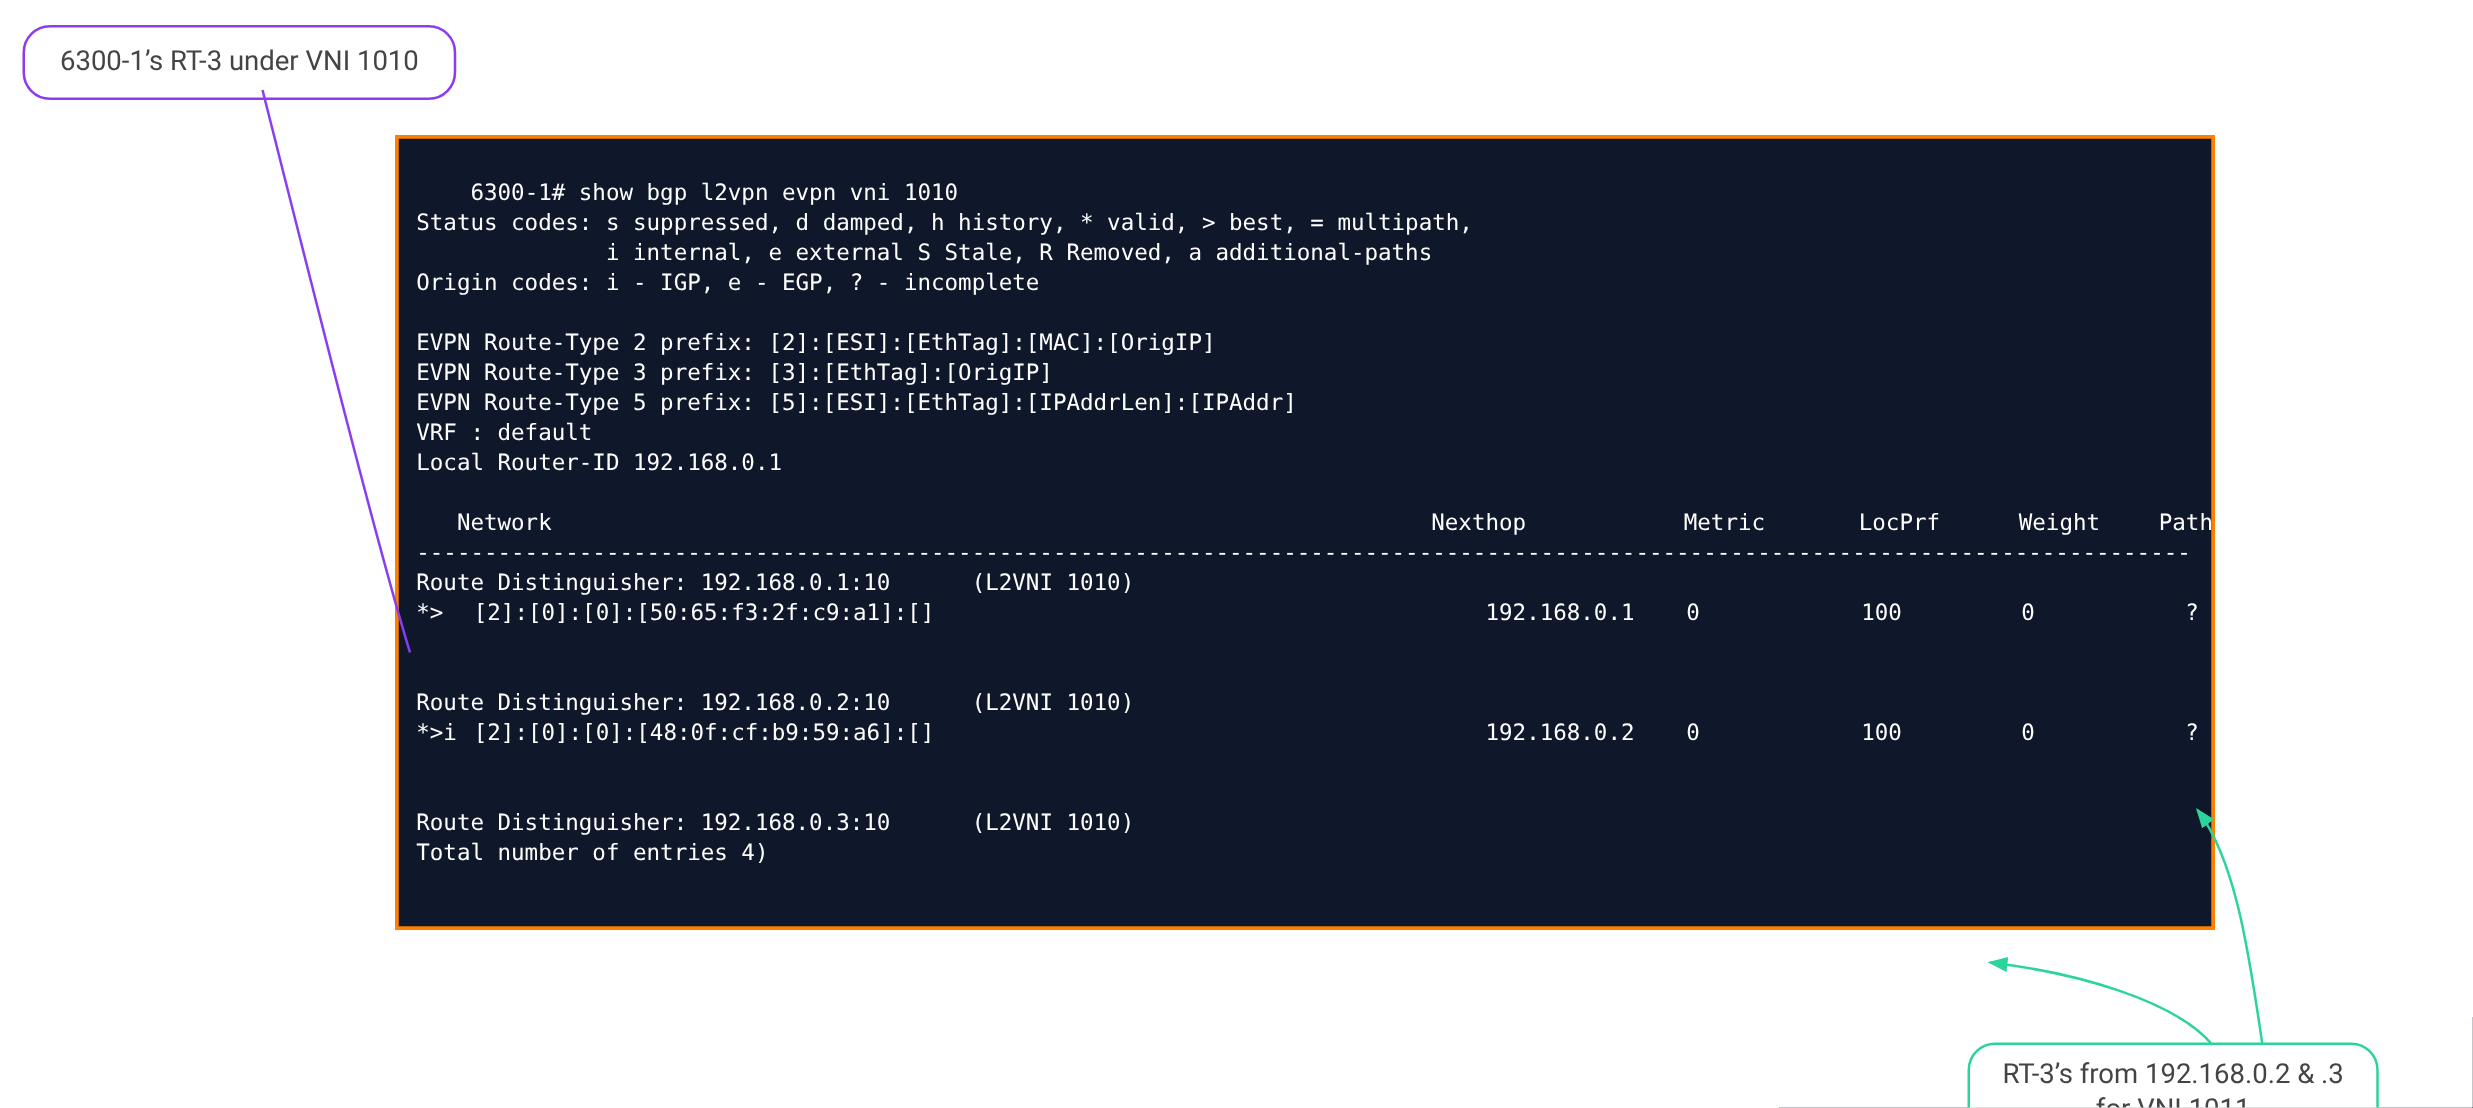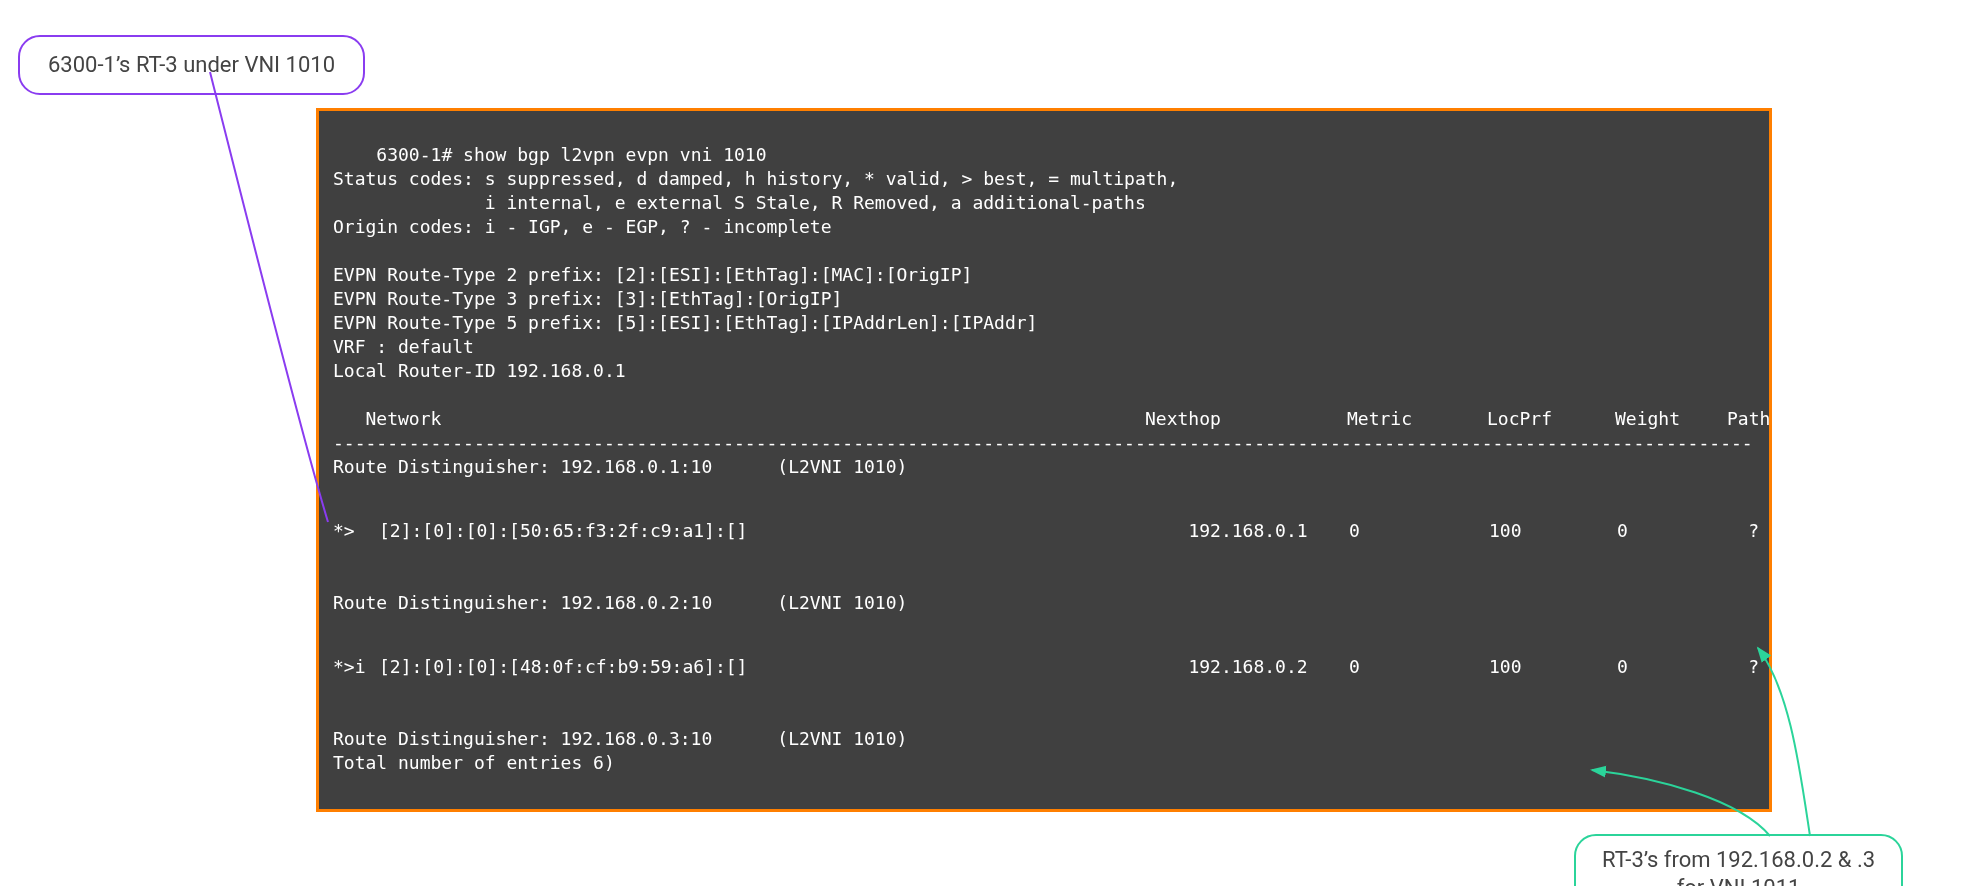--- a/index.html
+++ b/index.html
@@ -14,23 +14,23 @@
     height: 886px;
   }
 
   
   .terminal {
     position: absolute;
     left: 316px;
     top: 108px;
     width: 1456px;
     box-sizing: border-box;
-    background: #404040;
+    background: #0f172a;
     border: 3px solid #ff7f00;
-    padding: 8px 14px 10px 14px;
+    padding: 8px 14px 22px 14px;
     font-family: "Menlo", "Consolas", "DejaVu Sans Mono", monospace;
     font-size: 18px;
     line-height: 24px;
     color: #ffffff;
     white-space: pre;
   }
   .divider-line {
     display: block;
     overflow: hidden;
     color: #ffffff;
@@ -39,21 +39,21 @@
   .hdr-net    { display:inline-block; width:812px; white-space:pre; }
   .hdr-next   { display:inline-block; width:202px; white-space:pre; }
   .hdr-metric { display:inline-block; width:140px; white-space:pre; }
   .hdr-locprf { display:inline-block; width:128px; white-space:pre; }
   .hdr-weight { display:inline-block; width:112px; white-space:pre; }
   .hdr-path   { display:inline-block; width:40px;  white-space:pre; }
 
   .rt-block { position: relative; }
   .rt-row   { position: relative; display: block; }
   .status-cell { display:inline-block; width: 46px; white-space: pre; }
-  .prefix-cell { display:inline-block; width: 768px; white-space: pre; margin-top: 40px; }
+  .prefix-cell { display:inline-block; width: 768px; white-space: pre; }
   .next-cell   { display:inline-block; width: 202px; white-space: pre; text-align: center; }
   .metric-cell { display:inline-block; width: 140px; white-space: pre; }
   .loc-cell    { display:inline-block; width: 128px; white-space: pre; }
   .weight-cell { display:inline-block; width: 112px; white-space: pre; }
   .path-cell   { display:inline-block; width: 30px;  text-align:right; white-space: pre; }
 
   
   .hl {
     position: absolute;
     height: 26px;
@@ -85,21 +85,21 @@
     width: 1978px; height: 886px;
     pointer-events: none;
   }
 
 </style>
 </head>
 <body>
 
 <div class="canvas">
 
-  <div class="annotation-bubble bubble-purple" style="left:18px; top:35px;text-align:center;">
+  <div class="annotation-bubble bubble-purple" style="left:18px; top:20px;text-align:center;">
     <span>6300-1’s RT-3 under VNI 1010</span>
   </div>
 
   <div class="annotation-bubble bubble-green" style="left:1574px; top:834px; padding:10px 26px;">
     <span>RT-3’s from 192.168.0.2 &amp; .3</span><br>
     <span>for VNI 1011</span>
   </div>
 
   <div class="terminal">
     <span>6300-1# show bgp l2vpn evpn vni 1010</span>
@@ -114,21 +114,21 @@
 <span>Local Router-ID 192.168.0.1</span>
 
 <span class="hdr-net">   Network</span><span class="hdr-next">Nexthop</span><span class="hdr-metric">Metric</span><span class="hdr-locprf">LocPrf</span><span class="hdr-weight">Weight</span><span class="hdr-path">Path</span>
 <span class="divider-line">-------------------------------------------------------------------------------------------------------------------------------------------</span><div class="rt-block"><span>Route Distinguisher: 192.168.0.1:10</span>      <span>(L2VNI 1010)</span>
 <span class="rt-row"><span class="status-cell">*&gt;</span><span class="prefix-cell">[2]:[0]:[0]:[50:65:f3:2f:c9:a1]:[]</span><span class="next-cell">192.168.0.1</span><span class="metric-cell">0</span><span class="loc-cell">100</span><span class="weight-cell">0</span><span class="path-cell">?</span></span>
 </div>
 <div class="rt-block"><span>Route Distinguisher: 192.168.0.2:10</span>      <span>(L2VNI 1010)</span>
 <span class="rt-row"><span class="status-cell">*&gt;i</span><span class="prefix-cell">[2]:[0]:[0]:[48:0f:cf:b9:59:a6]:[]</span><span class="next-cell">192.168.0.2</span><span class="metric-cell">0</span><span class="loc-cell">100</span><span class="weight-cell">0</span><span class="path-cell">?</span></span>
 </div>
 <div class="rt-block"><span>Route Distinguisher: 192.168.0.3:10</span>      <span>(L2VNI 1010)</span>
-</div><span>Total number of entries 6)</span>
+</div><span>Total number of entries 4)</span>
   </div>
 
   <svg class="connectors">
     <defs>
       <marker id="arrow-green" markerWidth="10" markerHeight="10" refX="7" refY="3" orient="auto" markerUnits="strokeWidth">
         <path d="M0,0 L0,6 L8,3 z" fill="#2bd49a"></path>
       </marker>
     </defs>
 
     <path d="M 210 72  C 250 230, 300 430, 328 522" stroke="#8a3cf0" stroke-width="2" fill="none"></path>

